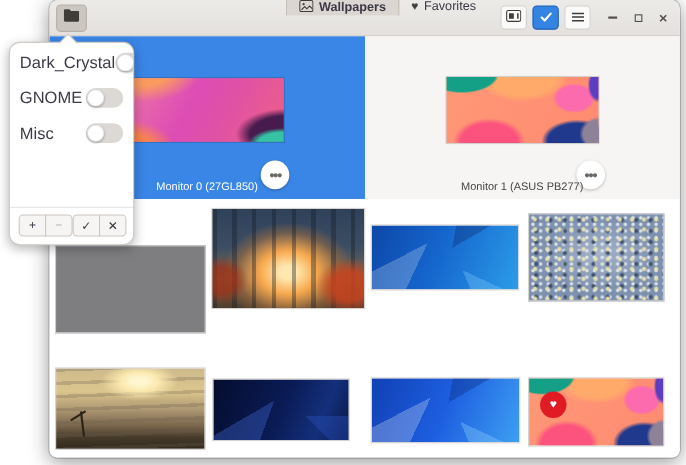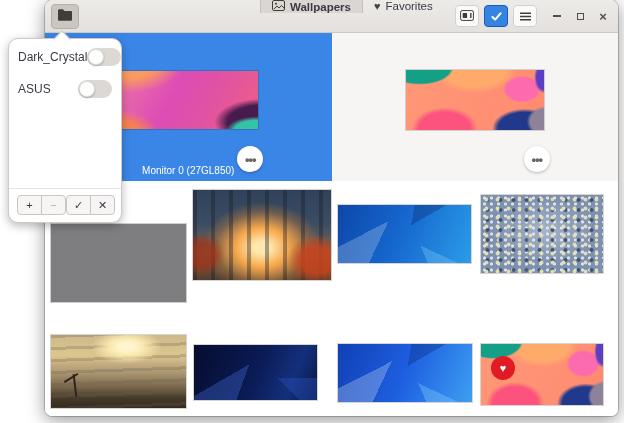--- a/index.html
+++ b/index.html
@@ -110,21 +110,21 @@
     background:#e01b24;display:flex;align-items:center;justify-content:center;
     color:#ffffff;font-size:11px;line-height:1;}
 
   
   .popover{position:absolute;left:8px;top:38px;width:112px;background:#ffffff;z-index:20;
            border:1px solid #cfcac5;border-radius:10px;box-shadow:0 3px 10px rgba(0,0,0,.28);}
   .popover::before{content:"";position:absolute;top:-6.5px;left:47px;width:11px;height:11px;background:#ffffff;
            border-left:1px solid #cfcac5;border-top:1px solid #cfcac5;transform:rotate(45deg);}
   .po-list{height:147px;overflow:hidden;padding:2px 9px 0 9px;}
   .po-row{height:32px;display:flex;align-items:center;justify-content:space-between;}
-  .po-label{font-size:12px;color:#3d3846;}
+  .po-label{font-size:15px;color:#3d3846;}
   .switch{position:relative;width:34px;height:18px;border-radius:9px;background:#dcd8d4;flex:0 0 auto;}
   .switch::after{content:"";position:absolute;top:1px;left:1px;width:16px;height:16px;border-radius:50%;
            background:#ffffff;box-sizing:border-box;border:1px solid rgba(0,0,0,.12);
            box-shadow:0 1px 2px rgba(0,0,0,.25);}
   .switch.on{background:#3584e4;}
   .switch.on::after{left:auto;right:1px;}
   .po-actions{border-top:1px solid #e7e4e1;display:flex;justify-content:space-between;padding:6px 8px 7px 8px;}
   .pair{display:flex;}
   .pbtn{width:25px;height:20px;box-sizing:border-box;background:#f6f5f4;border:1px solid #ccc6c0;
         display:flex;align-items:center;justify-content:center;font-size:11px;color:#3d3846;}
@@ -209,20 +209,21 @@
         <div class="more-btn">
             <span>•••</span>
           </div>
         <div class="monitor-label">Monitor 0 (27GL850)</div>
       </div>
       <div class="monitor plain">
         <div class="preview art-gnome"></div>
         <div class="more-btn">
             <span>•••</span>
           </div>
+        <div class="monitor-label">Monitor 1 (ASUS PB277)</div>
       </div>
     </div>
 
     <div class="grid">
       <div class="thumb t1"></div>
       <div class="thumb t2 art-forest"></div>
       <div class="thumb t3 art-bluegeo1"></div>
       <div class="thumb t4 art-aerial"></div>
       <div class="thumb t5 art-sunset"></div>
       <div class="thumb t6 art-darkgeo"></div>
@@ -236,21 +237,25 @@
 
   </div>
 
   <div class="popover">
     <div class="po-list">
       <div class="po-row">
         <span class="po-label">Dark_Crystal</span>
         <span class="switch"></span>
       </div>
       <div class="po-row">
-        <span class="po-label">ASUS</span>
+        <span class="po-label">GNOME</span>
+        <span class="switch"></span>
+      </div>
+      <div class="po-row">
+        <span class="po-label">Misc</span>
         <span class="switch"></span>
       </div>
     </div>
     <div class="po-actions">
       <div class="pair">
         <div class="pbtn">+</div>
         <div class="pbtn dim">−</div>
       </div>
       <div class="pair">
         <div class="pbtn">✓</div>

